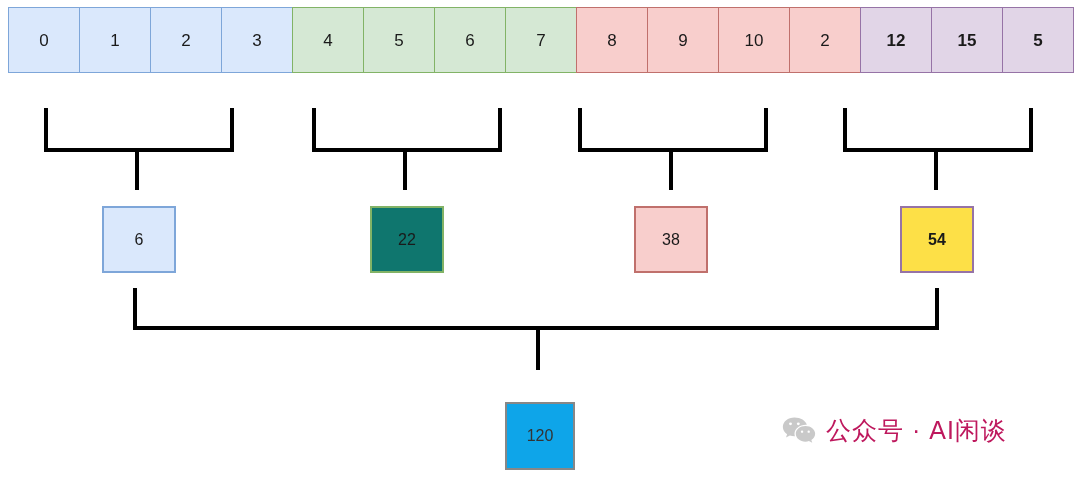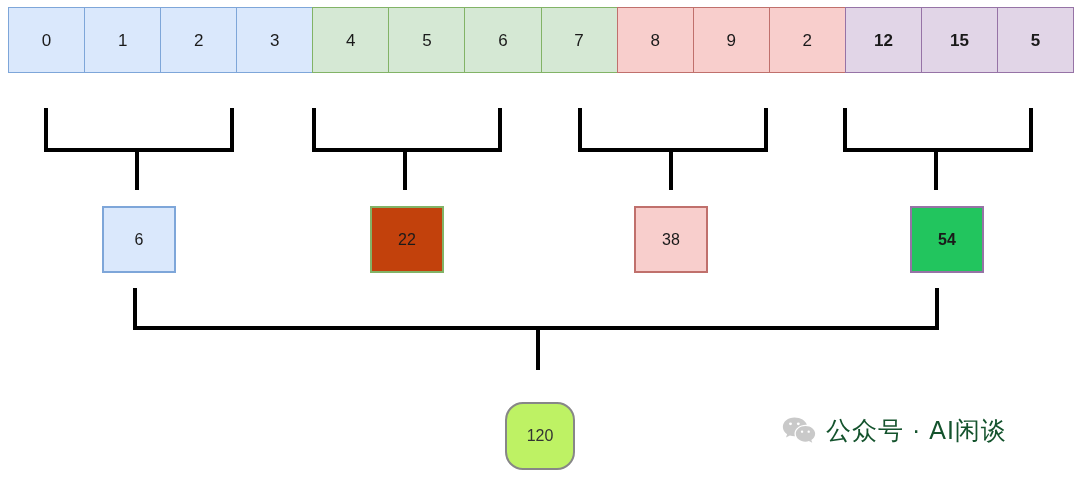--- a/index.html
+++ b/index.html
@@ -81,34 +81,34 @@
     display: flex;
     align-items: center;
     justify-content: center;
     font-size: 16px;
     color: #1a1a1a;
     box-sizing: border-box;
     border: 2px solid #000;
     line-height: 1;
   }
   .vbox.grp-blue   { background: #dae8fc; border-color: #7ea6d9; }
-  .vbox.grp-green  { background: #c2410c; border-color: #82b366; }
+  .vbox.grp-green  { background: #0f766e; border-color: #82b366; }
   .vbox.grp-red    { background: #f8cecc; border-color: #c0706c; text-align: center; }
-  .vbox.grp-purple { background: #22c55e; border-color: #9673a6; margin-left: 10px; }
-  .vbox.grp-gray   { background: #bef264; border-color: #878787; color: #333; border-radius: 18px; }
+  .vbox.grp-purple { background: #fde047; border-color: #9673a6; }
+  .vbox.grp-gray   { background: #0ea5e9; border-color: #878787; color: #333; }
 
   
   .watermark {
     position: absolute;
     left: 782px;
     top: 414px;
     display: flex;
     align-items: center;
     gap: 10px;
-    color: #14532d;
+    color: #be185d;
     font-size: 25px;
     letter-spacing: 1px;
     white-space: nowrap;
     user-select: none;
   }
   .watermark .wechat-icon {
     display: block;
     width: 34px;
     height: 30px;
   }
@@ -122,20 +122,21 @@
     <div class="cell grp-blue">0</div>
     <div class="cell grp-blue">1</div>
     <div class="cell grp-blue">2</div>
     <div class="cell grp-blue">3</div>
     <div class="cell grp-green">4</div>
     <div class="cell grp-green">5</div>
     <div class="cell grp-green">6</div>
     <div class="cell grp-green">7</div>
     <div class="cell grp-red">8</div>
     <div class="cell grp-red">9</div>
+    <div class="cell grp-red">10</div>
     <div class="cell grp-red">2</div>
     <div class="cell grp-purple">12</div>
     <div class="cell grp-purple">15</div>
     <div class="cell grp-purple">5</div>
   </div>
 
   <div class="bracket" style="left:44px; top:108px; width:190px; height:44px;">
     <div class="leg leg-left" style="height:44px;"></div>
     <div class="leg leg-right" style="height:44px;"></div>
     <div class="bar"></div>

